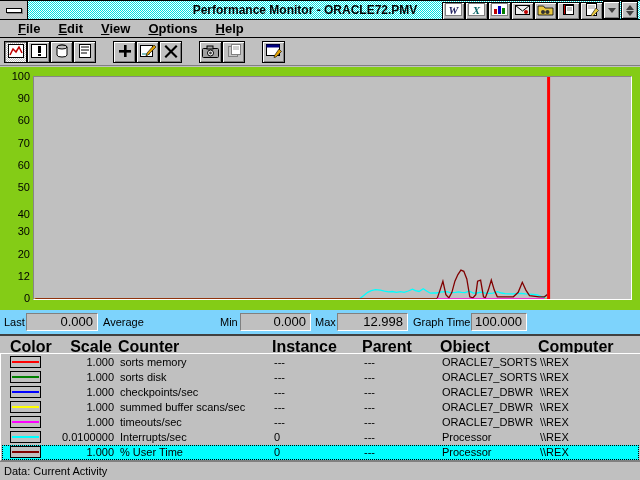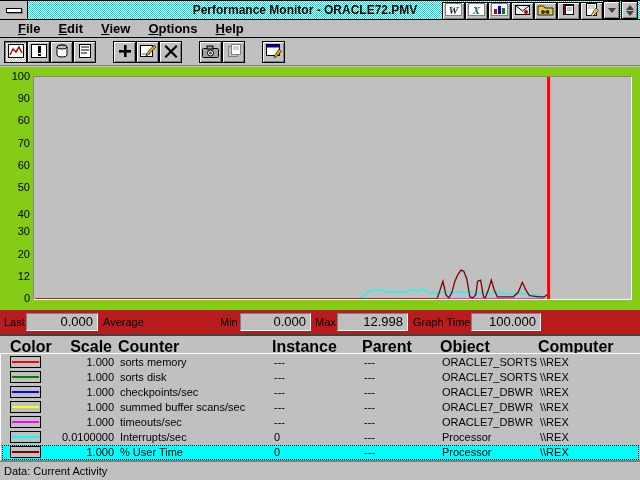--- a/index.html
+++ b/index.html
@@ -42,21 +42,21 @@
 
   
   .chart-region { position:absolute; left:0; top:66px; width:640px; height:243px; background:#84cc16; }
   .ytick { position:absolute; width:29px; text-align:right; font-size:11px; height:12px; line-height:12px; }
   .plot { position:absolute; left:33px; top:9px; width:599px; height:224px;
     border-top:1px solid #868686; border-left:1px solid #868686;
     border-bottom:1px solid #fff; border-right:1px solid #fff; background:#c0c0c0; }
   .plot svg { display:block; width:597px; height:222px; }
 
   
-  .valuebar { position:absolute; left:0; top:309px; width:640px; height:24px; background:#b91c1c; }
+  .valuebar { position:absolute; left:0; top:309px; width:640px; height:24px; background:#7dd3fc; }
   .vlabel { position:absolute; top:4px; font-size:11px; height:17px; line-height:17px; }
   .vbox { position:absolute; top:3px; height:18px; background:#c0c0c0;
     border:1px solid; border-color:#808080 #fff #fff #808080;
     text-align:right; line-height:16px; padding-right:4px; font-size:13px; }
 
   
   .legend-sep { position:absolute; left:0; top:333px; width:640px; height:2px; background:#404040; }
   .legend-header { position:absolute; left:0; top:335px; width:640px; height:17px; background:#c0c0c0; font-weight:bold; font-size:16px; }
   .legend-header span { position:absolute; top:2px; }
   .legend-panel { position:absolute; left:0; top:352px; width:640px; height:108px; background:#c0c0c0;
@@ -259,21 +259,21 @@
 
   <div class="valuebar">
     <span class="vlabel" style="left:4px;">Last</span>
     <div class="vbox" style="left:26px;width:72px;">0.000</div>
     <span class="vlabel" style="left:103px;">Average</span>
     <span class="vlabel" style="left:220px;">Min</span>
     <div class="vbox" style="left:240px;width:71px;">0.000</div>
     <span class="vlabel" style="left:315px;">Max</span>
     <div class="vbox" style="left:337px;width:71px;">12.998</div>
     <span class="vlabel" style="left:413px;">Graph Time</span>
-    <div class="vbox" style="left:471px;width:70px;">100.000</div>
+    <div class="vbox" style="left:471px;width:56px;">100.000</div>
   </div>
 
   <div class="legend-sep"></div>
 
   <div class="legend-header">
     <span style="left:10px;">Color</span>
     <span class="c-scale">Scale</span>
     <span class="c-counter">Counter</span>
     <span class="c-instance">Instance</span>
     <span class="c-parent">Parent</span>

